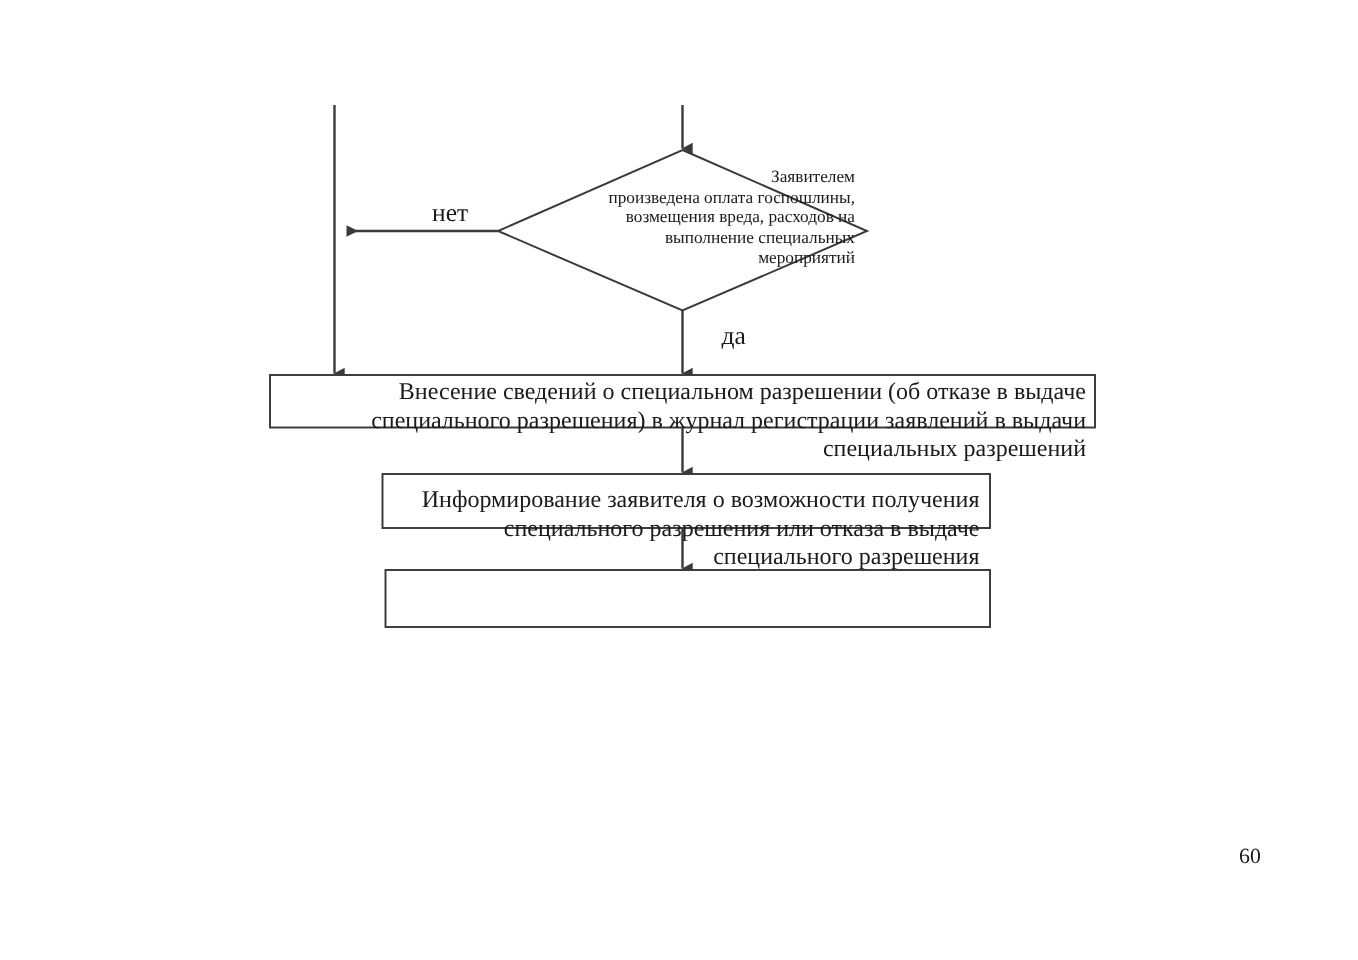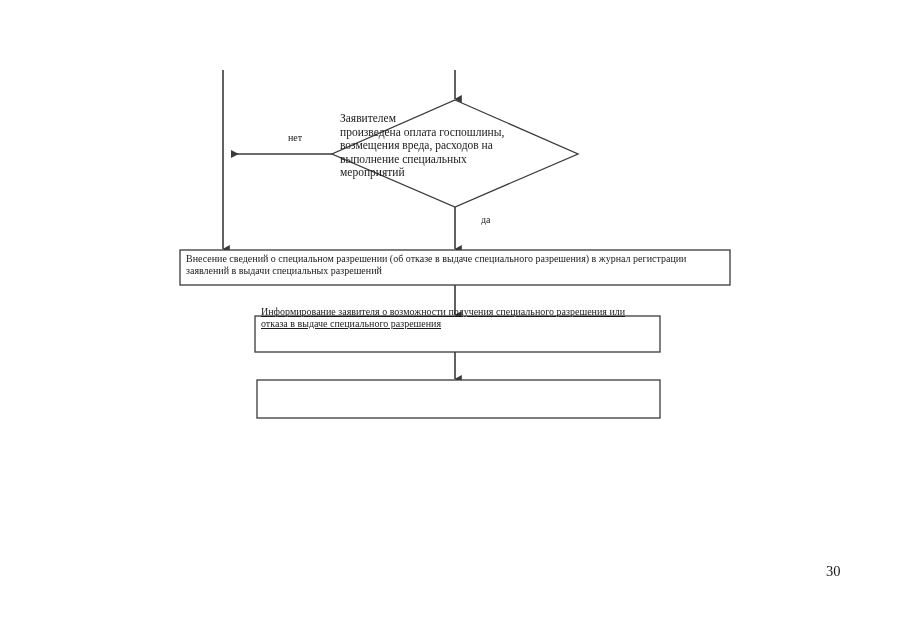--- a/index.html
+++ b/index.html
@@ -18,56 +18,55 @@
   }
   #flow-svg {
     position: absolute;
     left: 0;
     top: 0;
     width: 905px;
     height: 640px;
   }
   .node-text {
     position: absolute;
-    text-align: left;
+    text-align: right;
     line-height: 1.18;
     color: #1a1a1a;
     white-space: pre-line;
   }
   
   #decision-label {
     left: 340px;
     top: 112px;
     width: 230px;
     font-size: 11.5px;
   }
   
   .box-label {
-    font-size: 10px;
+    font-size: 16px;
   }
   #process-1-label {
     left: 186px;
     top: 253px;
     width: 538px;
   }
   #process-2-label {
     left: 261px;
-    top: 306px;
+    top: 325px;
     width: 392px;
-    text-decoration: underline;
   }
   #process-3-label {
     left: 263px;
     top: 383px;
     width: 390px;
   }
   
   .edge-label {
     position: absolute;
-    font-size: 10px;
+    font-size: 17px;
     color: #1a1a1a;
   }
   #edge-label-no {
     left: 288px;
     top: 132px;
   }
   #edge-label-yes {
     left: 481px;
     top: 214px;
   }
@@ -124,15 +123,15 @@
 
   <div class="node-text box-label" id="process-1-label">Внесение сведений о специальном разрешении (об отказе в выдаче специального разрешения) в журнал регистрации заявлений в выдачи специальных разрешений</div>
 
   <div class="node-text box-label" id="process-2-label">Информирование заявителя о возможности получения специального разрешения или отказа в выдаче специального разрешения</div>
 
 
   <div class="edge-label" id="edge-label-no">нет</div>
 
   <div class="edge-label" id="edge-label-yes">да</div>
 
-  <div id="page-number">30</div>
+  <div id="page-number">60</div>
 
 </div>
 
 </body></html>

